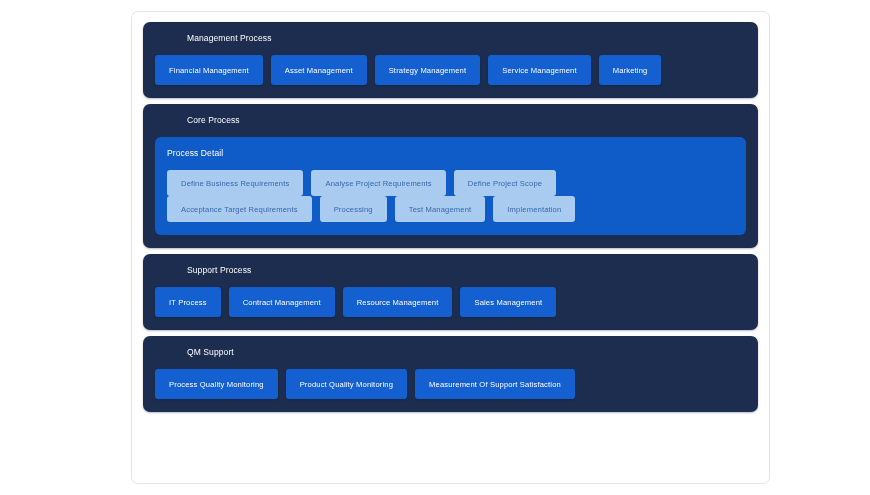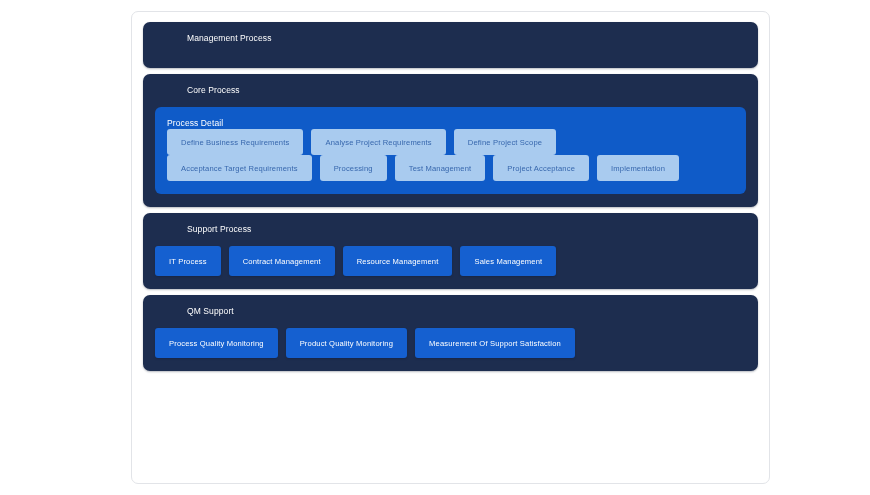--- a/index.html
+++ b/index.html
@@ -83,20 +83,21 @@
     background: #0f5bc8;
     border-radius: 6px;
     padding: 11px 12px 13px 12px;
     box-sizing: border-box;
   }
   .subpanel-title {
     color: #ffffff;
     font-size: 8.5px;
     line-height: 11px;
     letter-spacing: 0.1px;
+    margin-bottom: 11px;
   }
   .subpanel .btn-row + .btn-row {
     margin-top: 0;
   }
 
   
   .chip-light {
     background: #a9cbef;
     color: #3767ad;
     font-size: 7.6px;
@@ -114,36 +115,42 @@
   }
 </style>
 </head>
 <body>
 
 <div id="app-root">
   <div class="panel-stack">
 
     <section class="panel">
       <div class="panel-title">Management Process</div>
+      <div class="btn-row">
+        <button class="chip">Financial Management</button>
+        <button class="chip">Asset Management</button>
+        <button class="chip">Strategy Management</button>
+        <button class="chip">Service Management</button>
+        <button class="chip">Marketing</button>
+      </div>
     </section>
 
     <section class="panel">
       <div class="panel-title">Core Process</div>
       <div class="subpanel">
         <div class="subpanel-title">Process Detail</div>
         <div class="btn-row">
           <button class="chip-light">Define Business Requirements</button>
           <button class="chip-light">Analyse Project Requirements</button>
           <button class="chip-light">Define Project Scope</button>
         </div>
         <div class="btn-row">
           <button class="chip-light">Acceptance Target Requirements</button>
           <button class="chip-light">Processing</button>
           <button class="chip-light">Test Management</button>
-          <button class="chip-light">Project Acceptance</button>
           <button class="chip-light">Implementation</button>
         </div>
       </div>
     </section>
 
     <section class="panel">
       <div class="panel-title">Support Process</div>
       <div class="btn-row">
         <button class="chip">IT Process</button>
         <button class="chip">Contract Management</button>

